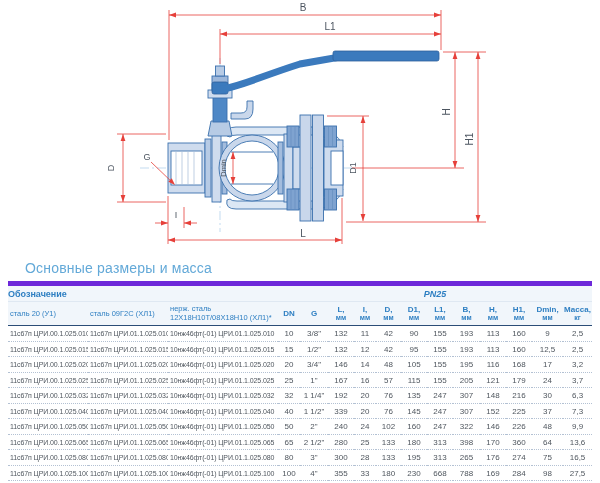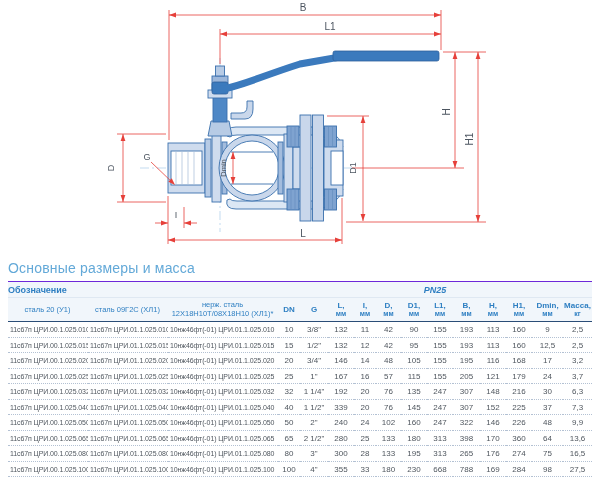--- a/index.html
+++ b/index.html
@@ -1,28 +1,28 @@
 <!DOCTYPE html>
 <html><head>
 <meta charset="utf-8">
 <style>
   html,body{margin:0;padding:0;background:#fff;}
   body{width:600px;height:483px;overflow:hidden;font-family:"Liberation Sans","DejaVu Sans",sans-serif;}
   .page{width:600px;height:483px;position:relative;background:#fff;}
   .drawing{width:600px;height:258px;position:relative;}
   svg text{font-family:"Liberation Sans","DejaVu Sans",sans-serif;fill:#4c5560;}
-  .section-title{margin:2px 0 5px 8px;font-size:14px;font-weight:normal;color:#63a9d8;letter-spacing:.2px;}
-  table.dims{width:584px;margin:0 8px;border-collapse:collapse;table-layout:fixed;border-top:1px solid #6d28d9;}
+  .section-title{margin:2px 0 5px 25px;font-size:14px;font-weight:normal;color:#63a9d8;letter-spacing:.2px;}
+  table.dims{width:584px;margin:0 8px;border-collapse:collapse;table-layout:fixed;border-top:5px solid #6d28d9;}
   thead{background:#f1f6fb;}
   thead tr.group{border-bottom:1px solid #dfe8f2;}
   thead tr.colhead{border-bottom:1px solid #2b4d77;}
   tr.group th{font-size:9px;color:#2e7fc2;padding:3px 0 2px;}
   th.g-des{text-align:left;padding-left:2px;}
   th.g-pn{text-align:center;font-style:italic;}
-  th.h-steel{font-size:7.5px;color:#2e7fc2;font-weight:normal;text-align:center;vertical-align:middle;line-height:1.2;padding:2px 3px 3px 2px;margin-left:36px;}
+  th.h-steel{font-size:7.5px;color:#2e7fc2;font-weight:normal;text-align:left;vertical-align:middle;line-height:1.2;padding:2px 3px 3px 2px;margin-left:36px;}
   th.h-num{font-size:8px;color:#2e7fc2;font-weight:bold;text-align:center;vertical-align:middle;line-height:1.15;padding:2px 0;}
   th.h-num .unit{display:block;font-size:7px;}
   tbody tr{border-bottom:1px dotted #b3c1d3;}
   td{padding:3px 0 2.5px;color:#4f565e;}
   td.c-des{font-size:7px;text-align:left;padding-left:2px;letter-spacing:-0.1px;white-space:nowrap;overflow:hidden;}
   td.c-num{font-size:8px;text-align:center;}
 </style>
 </head>
 <body>
 

